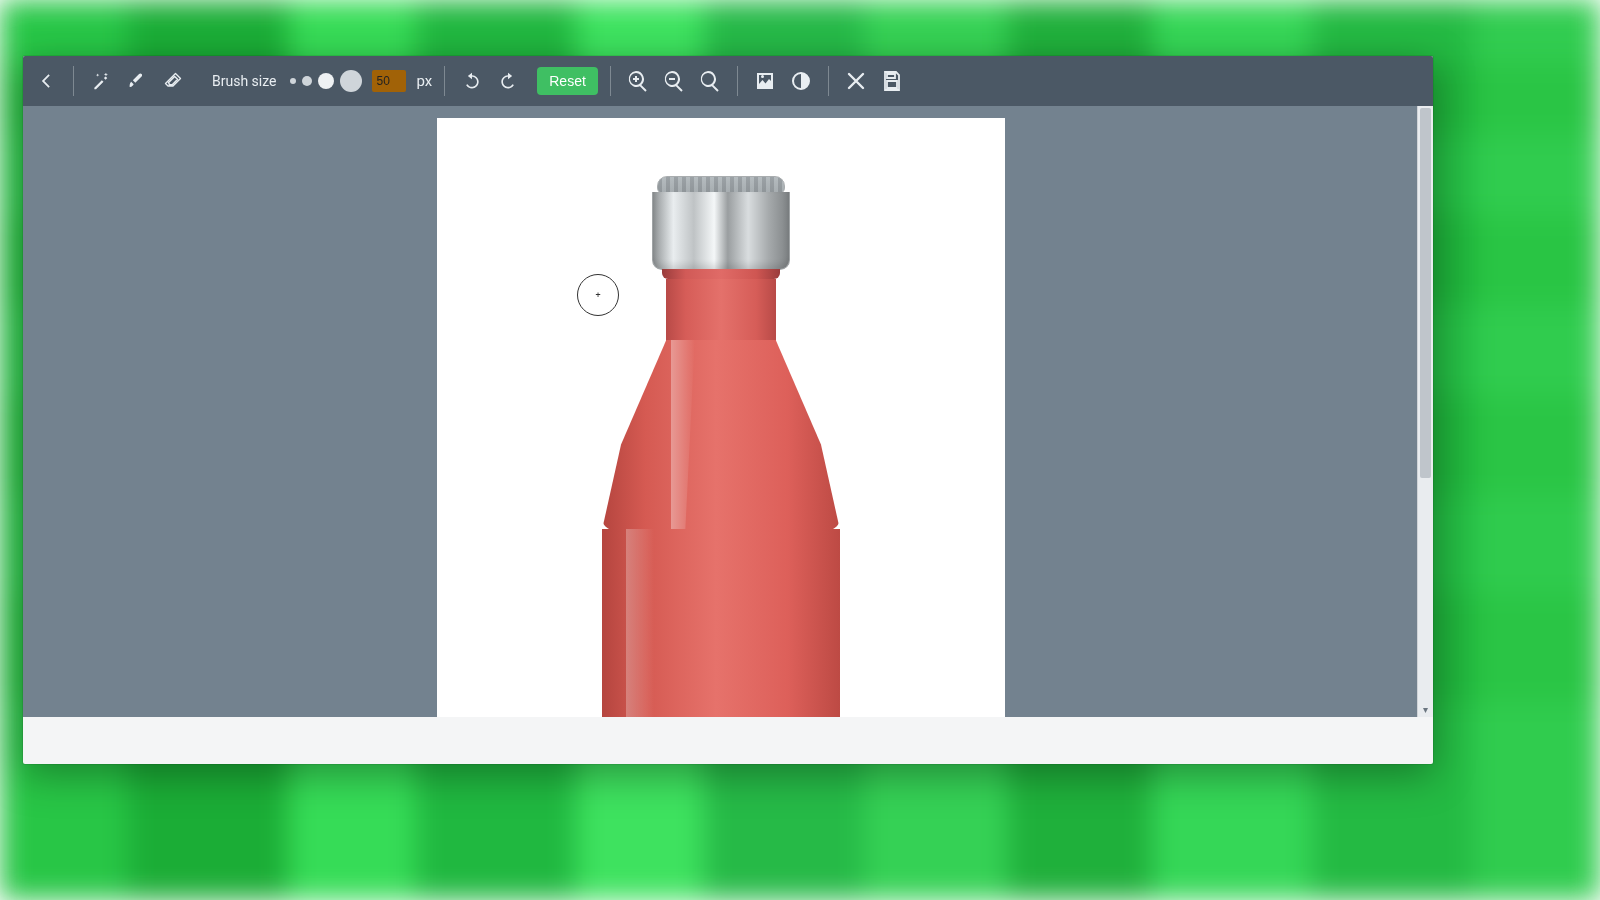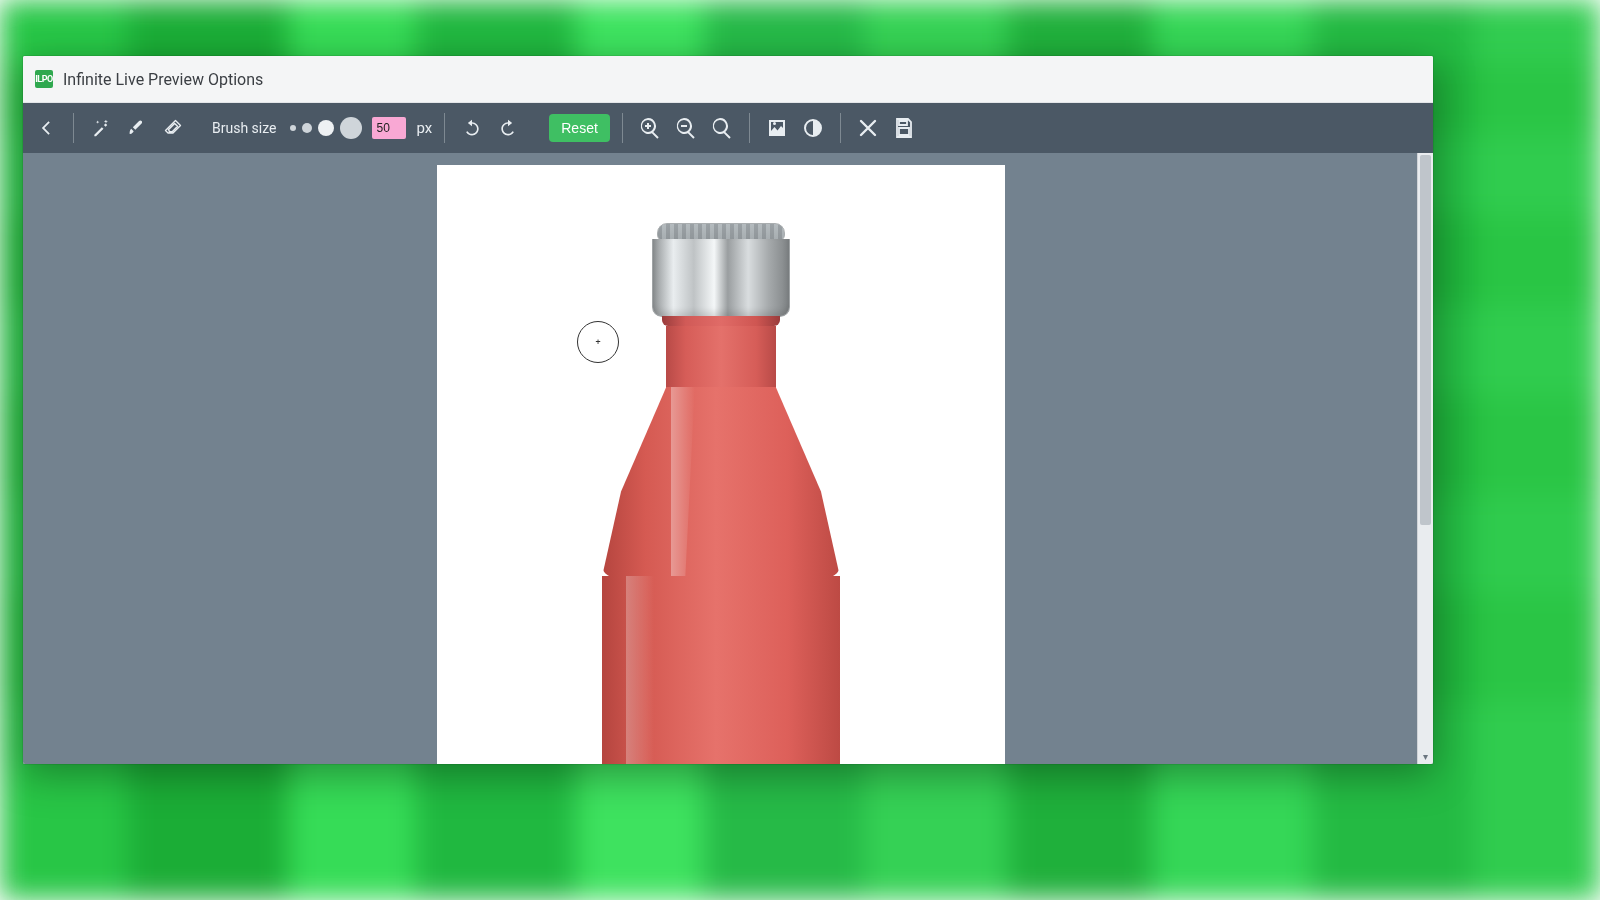--- a/index.html
+++ b/index.html
@@ -69,26 +69,26 @@
   }
   .brush-label { font-size: 14px; margin: 0 4px 0 18px; white-space:nowrap; }
   .dots { display:flex; align-items:center; gap:6px; margin:0 4px; }
   .dot { border-radius:50%; background:#cfd5da; cursor:pointer; }
   .dot.d1{width:6px;height:6px;}
   .dot.d2{width:10px;height:10px;}
   .dot.d3{width:16px;height:16px; background:#eef1f3;}
   .dot.d4{width:22px;height:22px;}
   .size-input{
     width:34px;height:22px;border:none;border-radius:2px;
-    font-size:12px;text-align:left;padding:0 4px;background:#f9a8d4;color:#222;
+    font-size:12px;text-align:left;padding:0 4px;background:#a16207;color:#222;
   }
   .px-label{font-size:15px;margin-left:4px;}
   .reset-btn{
     background:#3fbf63;color:#fff;border:none;border-radius:4px;
-    padding:6px 12px;font-size:14px;cursor:pointer;margin-left:20px;
+    padding:6px 12px;font-size:14px;cursor:pointer;margin-left:8px;
   }
 
   .viewport {
     position: relative;
     height: calc(100% - 97px);
     background: #73828f;
     overflow: hidden;
   }
   .scrollbar-track{
     position:absolute; right:0; top:0; bottom:0; width:16px;
@@ -169,26 +169,20 @@
   }
   .cursor-ring::after{content:"+";font-size:9px;color:#333;}
 </style>
 </head>
 <body>
 
 <div class="bg"></div>
 
 <div class="window">
 
-  <div class="titlebar">
-    <div class="app-icon">
-        <span>ILPO</span>
-      </div>
-    <div class="title">Infinite Live Preview Options</div>
-  </div>
 
   <div class="toolbar">
     <div class="tbtn">
       <svg viewBox="0 0 24 24">
           <path d="M15 4l-8 8 8 8 1.5-1.5L10 12l6.5-6.5z"></path>
         </svg>
     </div>
     <div class="sep"></div>
 
     <div class="tbtn">

